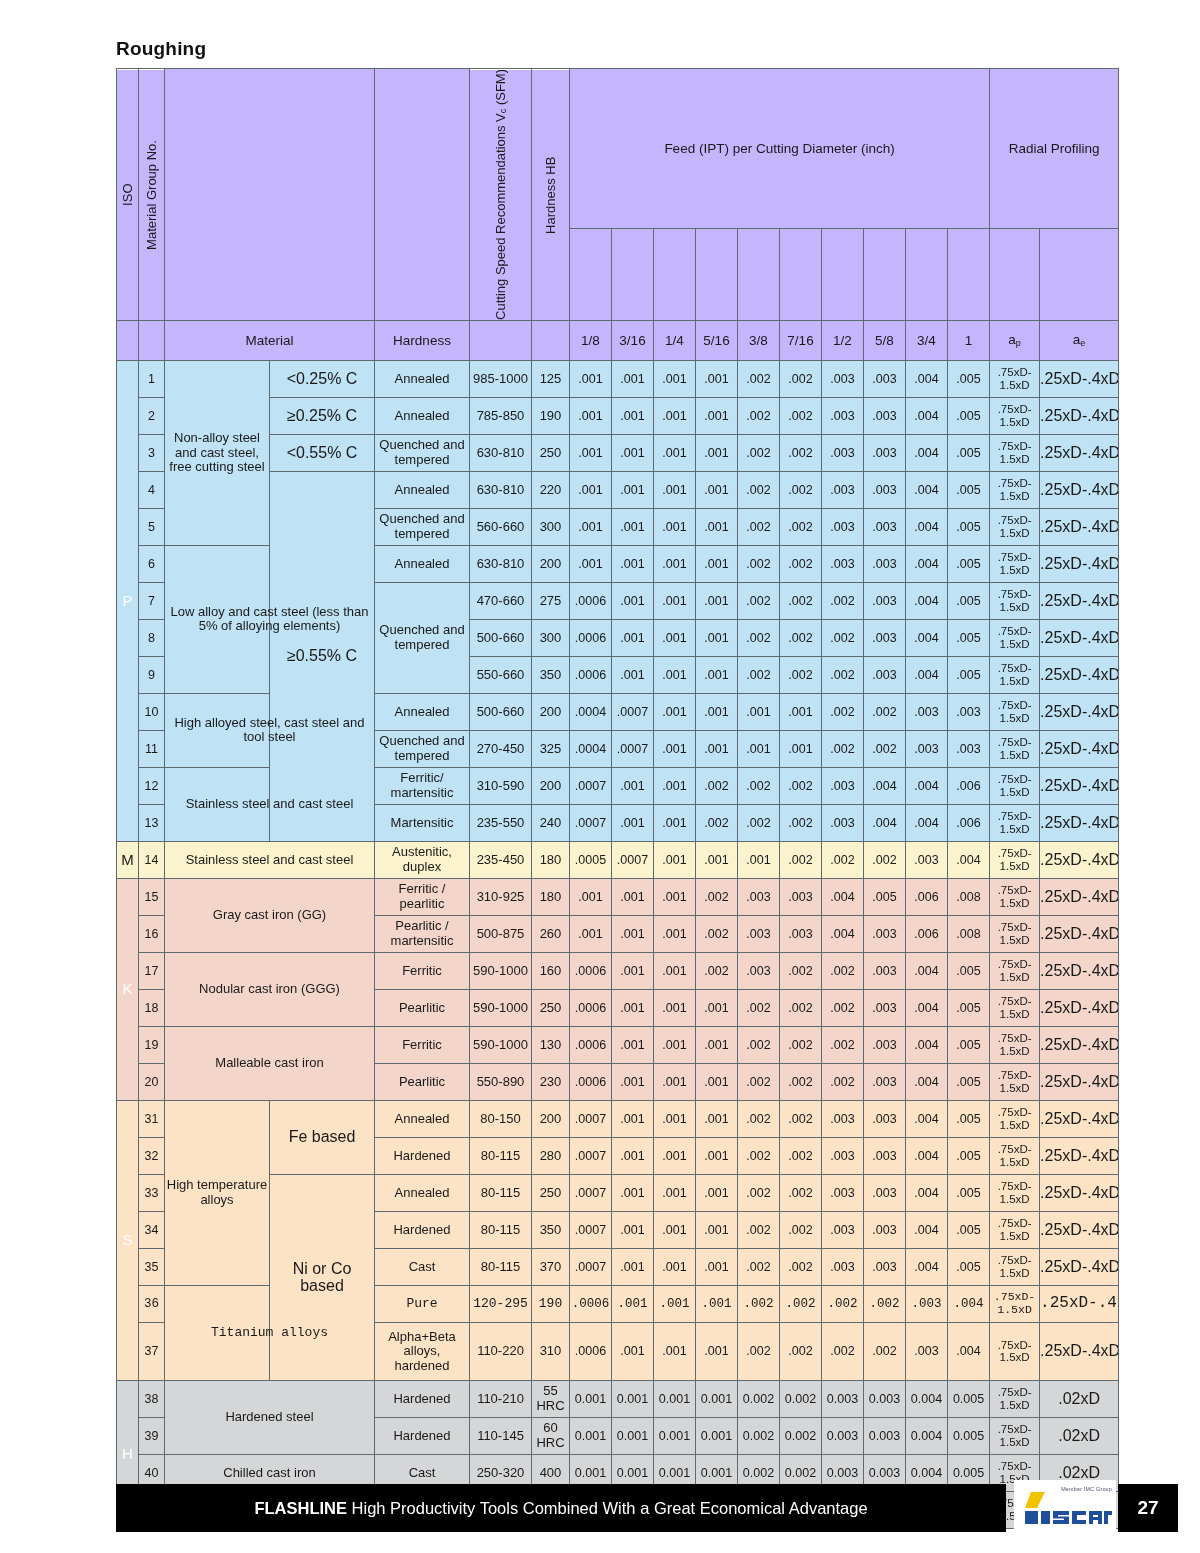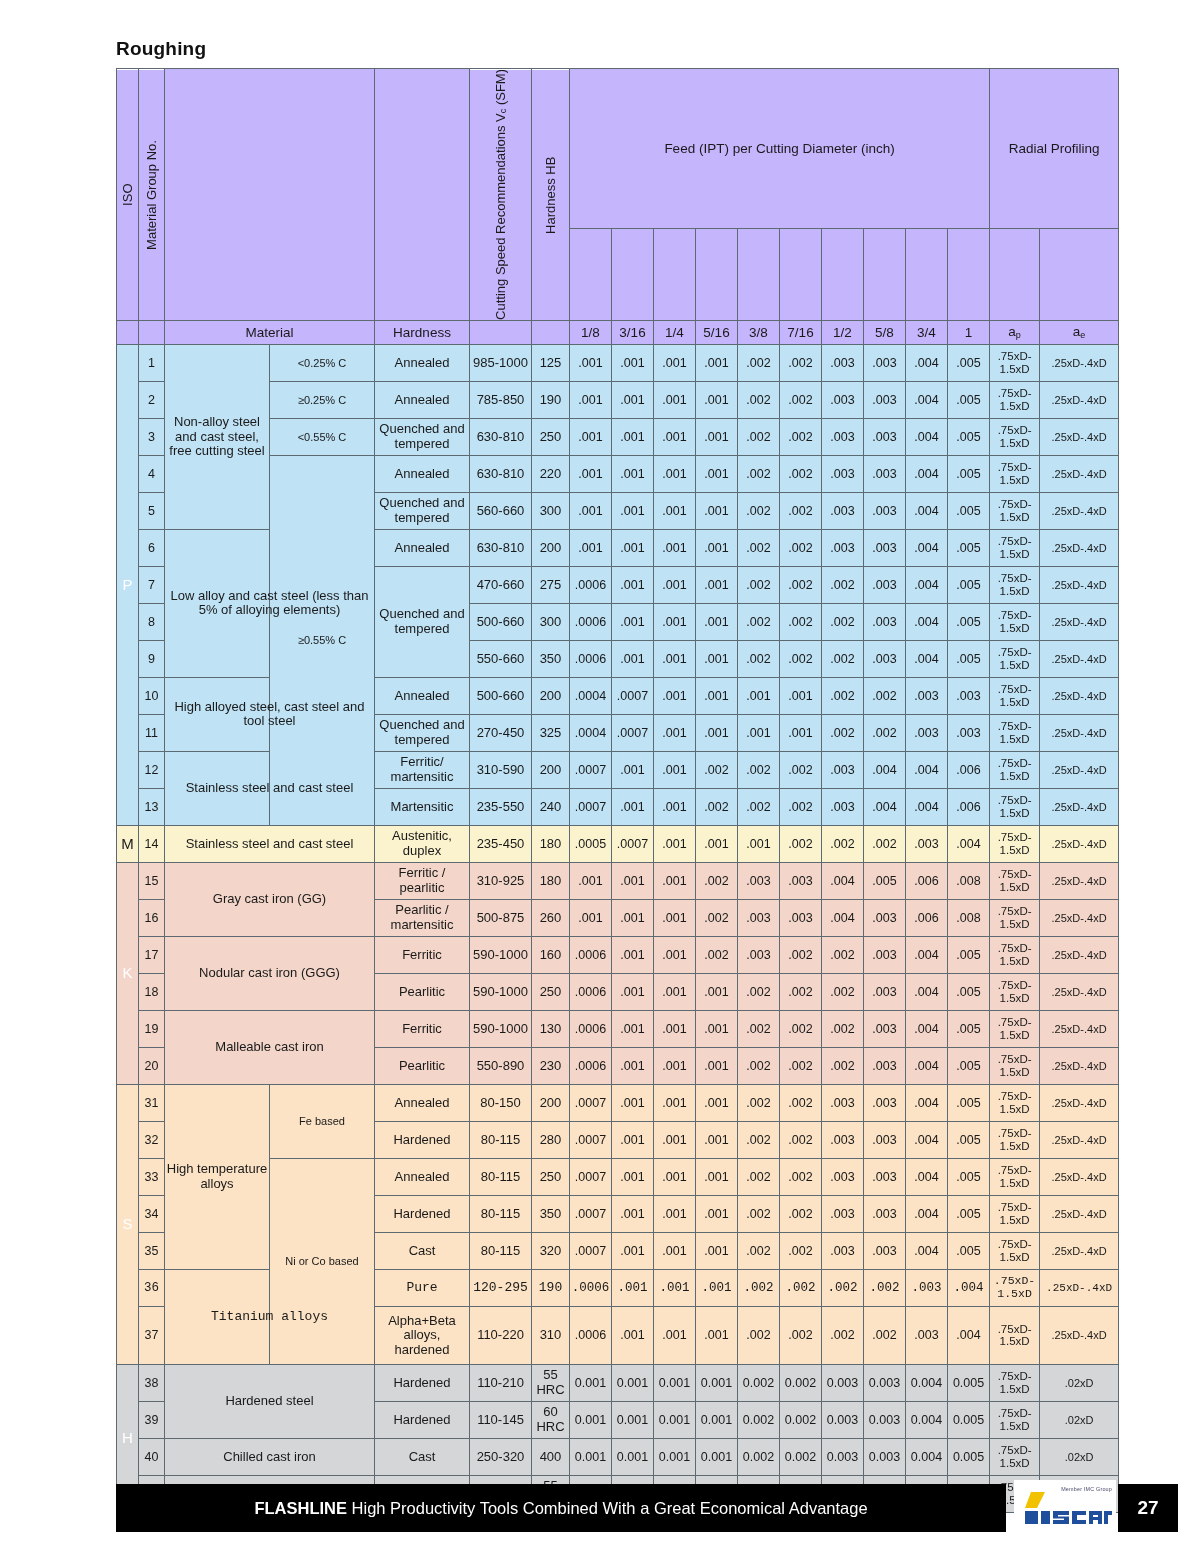--- a/index.html
+++ b/index.html
@@ -75,26 +75,26 @@
   .iso-H { background: #8c8c8c; }
 
   
   .g-P td { background: #bfe2f5; border-color: #6d8390; }
   .g-M td { background: #fbf3ce; border-color: #9a9468; }
   .g-K td { background: #f3d6c9; border-color: #8a6a55; }
   .g-S td { background: #fce3c5; border-color: #9c7b52; }
   .g-H td { background: #d4d6d8; border-color: #6a6d70; }
   .g-P td.iso, .g-M td.iso, .g-K td.iso, .g-S td.iso, .g-H td.iso { border-color: #5e6a72; }
   td.matname { text-align: left; padding-left: 6px; font-size: 13px; }
-  td.matsub  { text-align: right; padding-right: 8px; font-size: 11px; }
+  td.matsub  { text-align: right; padding-right: 8px; font-size: 16px; }
   td.mid { font-size: 13px; }
   td.grp { font-size: 12.5px; }
   td.feed { font-size: 12.5px; }
   td.ap { font-size: 11.5px; line-height: 1.05; }
-  td.ae { font-size: 11px; }
+  td.ae { font-size: 16px; }
 
   
   .footer-bar {
     position: absolute;
     left: 116px; top: 1484px;
     width: 890px; height: 48px;
     background: #000000;
     display: flex; align-items: center; justify-content: center;
   }
   .footer-text { color: #ffffff; font-size: 16.5px; white-space: nowrap; text-align: right; }
@@ -171,21 +171,21 @@
         <td class="nobtm notop"></td>
         <td class="nobtm notop"></td>
         <td class="nobtm notop"></td>
         <td class="nobtm notop"></td>
         <td class="nobtm notop"></td>
         <td class="nobtm notop"></td>
         <td class="nobtm notop"></td>
         <td class="nobtm notop"></td>
         <td class="nobtm notop"></td>
       </tr>
-      <tr style="height:24px">
+      <tr style="height:40px">
         <td class="hcell-sm"></td>
         <td class="hcell-sm"></td>
         <td colspan="2" class="hcell">Material</td>
         <td class="hcell">Hardness</td>
         <td class="hcell-sm"></td>
         <td class="hcell-sm"></td>
         <td class="hcell">1/8</td>
         <td class="hcell">3/16</td>
         <td class="hcell">1/4</td>
         <td class="hcell">5/16</td>
@@ -647,21 +647,21 @@
           <td class="feed">.003</td>
           <td class="feed">.004</td>
           <td class="feed">.005</td>
           <td class="ap">.75xD-1.5xD</td>
           <td class="ae">.25xD-.4xD</td>
         </tr>
         <tr class="g-S" style="height: 37px; margin-top: 16px;">
           <td class="grp">35</td>
           <td class="mid" rowspan="1">Cast</td>
           <td class="mid">80-115</td>
-          <td class="mid">320</td>
+          <td class="mid">370</td>
           <td class="feed">.0007</td>
           <td class="feed">.001</td>
           <td class="feed">.001</td>
           <td class="feed">.001</td>
           <td class="feed">.002</td>
           <td class="feed">.002</td>
           <td class="feed">.003</td>
           <td class="feed">.003</td>
           <td class="feed">.004</td>
           <td class="feed">.005</td>

